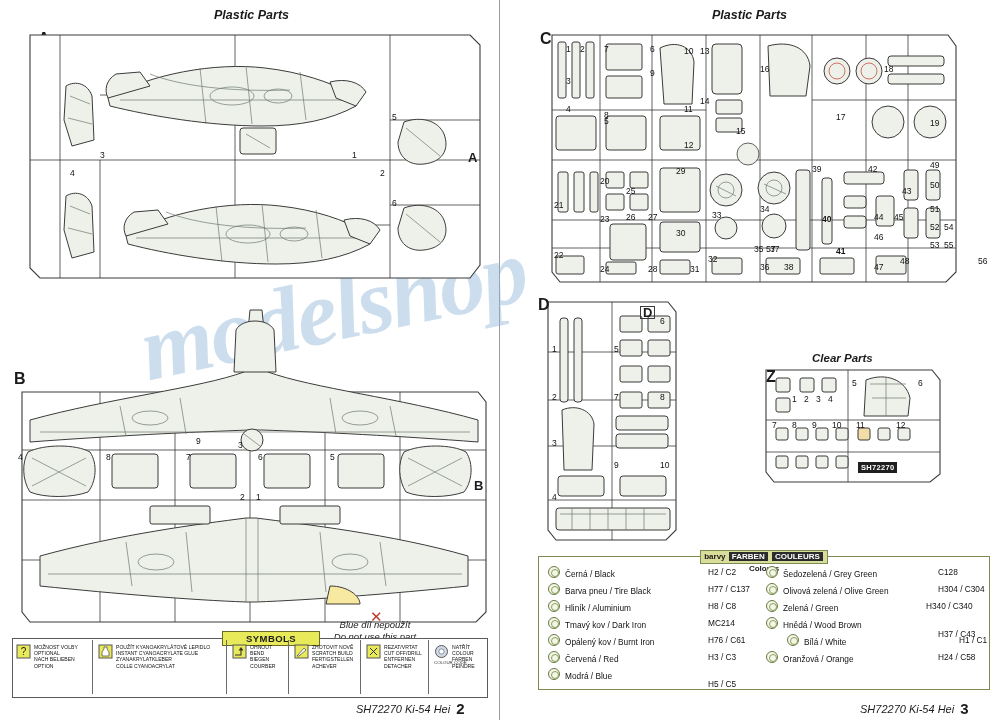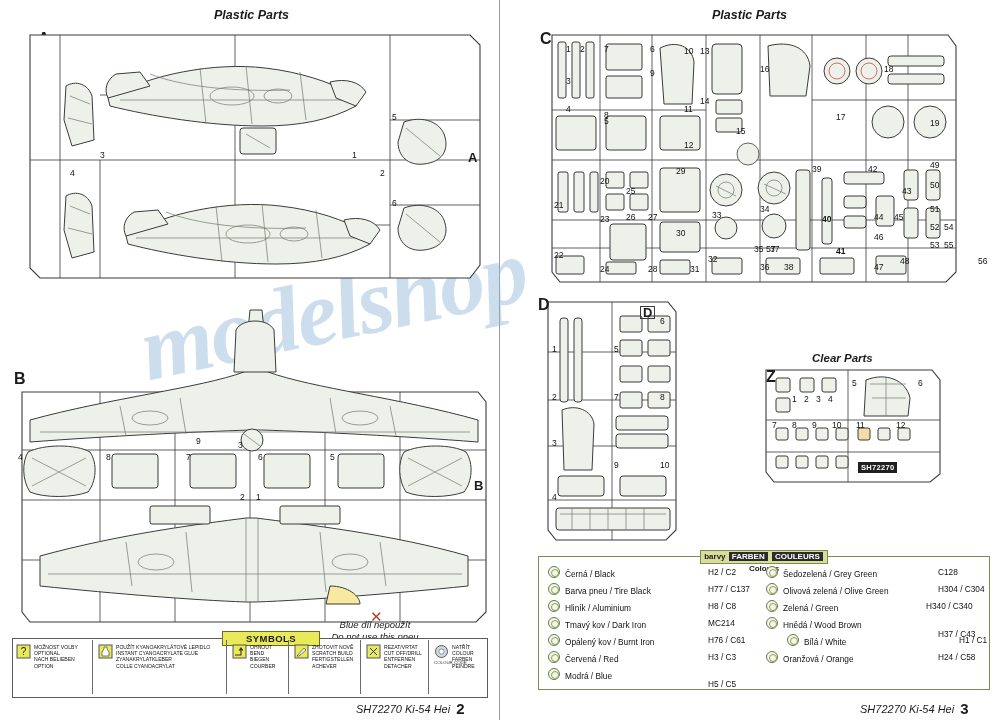--- a/index.html
+++ b/index.html
@@ -334,21 +334,21 @@
   <div class="num" style="left:18px;top:452px;">4</div>
   <div class="num" style="left:330px;top:452px;">5</div>
   <div class="num" style="left:258px;top:452px;">6</div>
   <div class="num" style="left:186px;top:452px;">7</div>
   <div class="num" style="left:106px;top:452px;">8</div>
   <div class="num" style="left:196px;top:436px;">9</div>
   <div class="sprue-letter small" style="left:474px;top:478px;">B</div>
 
   <div class="xmark" style="left:370px;top:608px;">✕</div>
   <div class="note" style="left:290px;top:618px;width:170px;">Blue díl nepoužít</div>
-  <div class="note" style="left:290px;top:630px;width:170px;">Do not use this pneu</div>
+  <div class="note" style="left:290px;top:630px;width:170px;">Do not use this part</div>
 
   <div class="symbols-box"></div>
   <div class="symbols-title">SYMBOLS</div>
 
   <div class="sep" style="left:92px;"></div>
   <div class="sep" style="left:226px;"></div>
   <div class="sep" style="left:288px;"></div>
   <div class="sep" style="left:360px;"></div>
   <div class="sep" style="left:428px;"></div>
 

